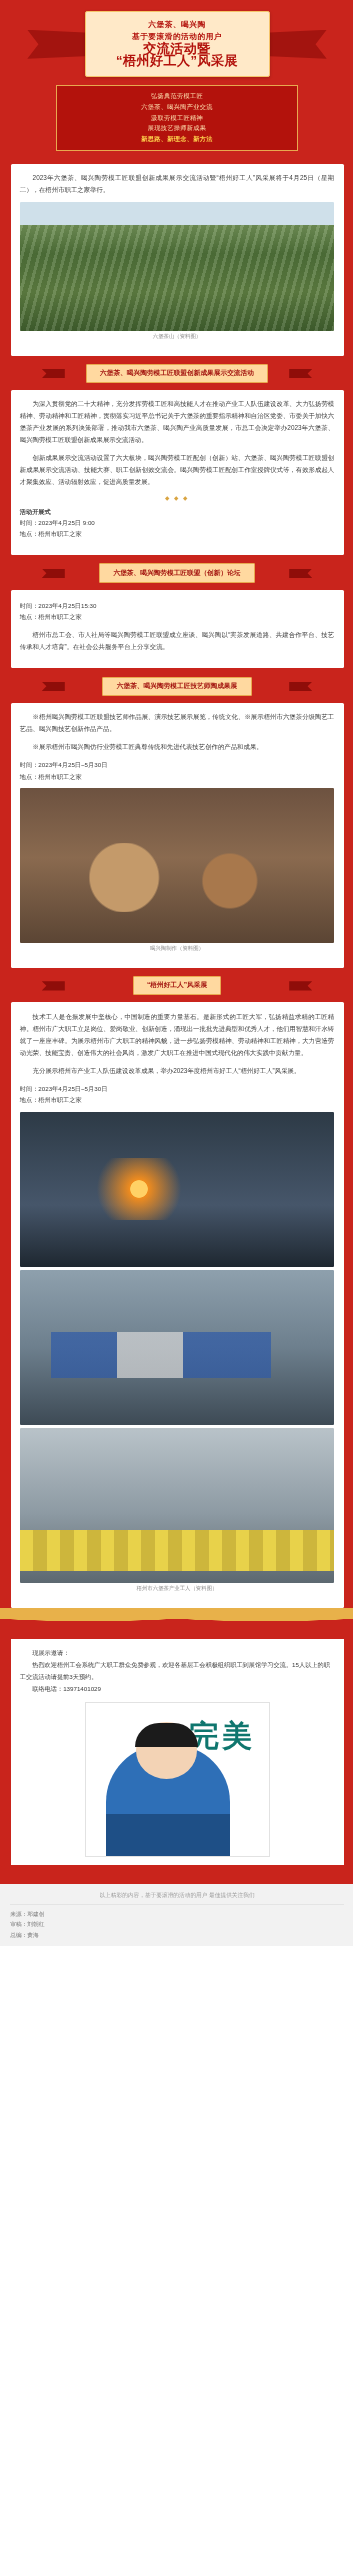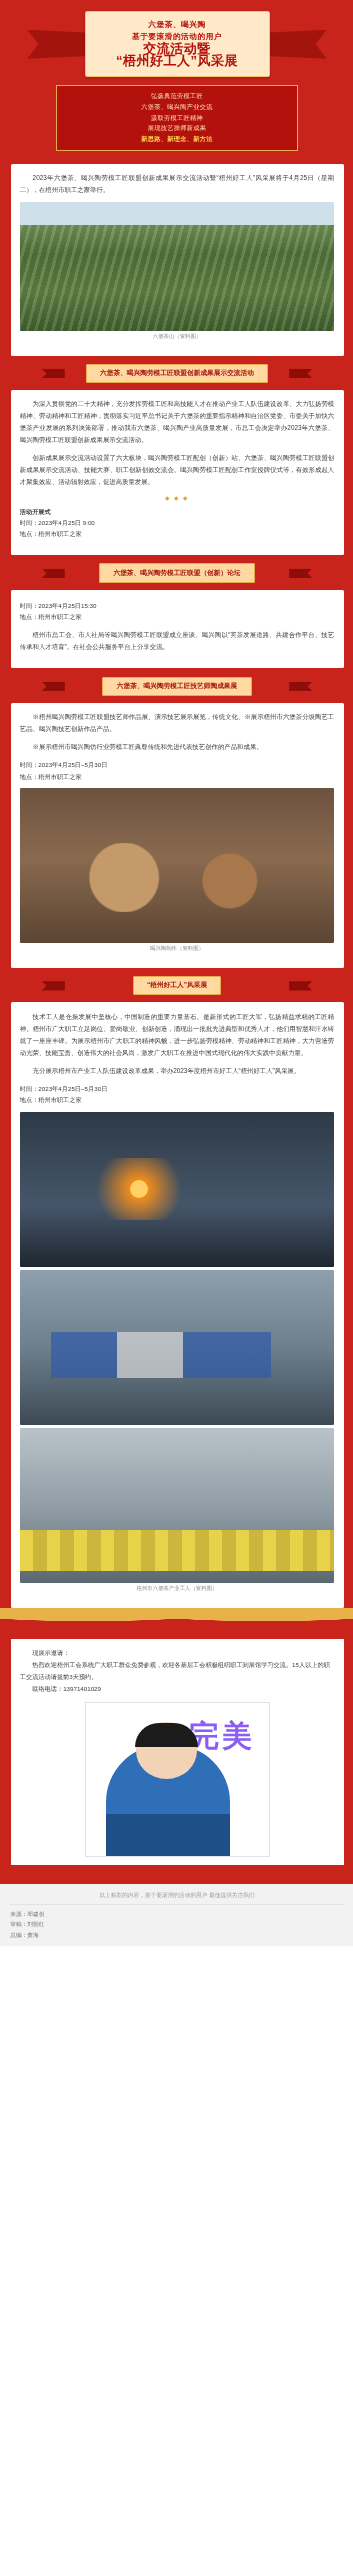--- a/index.html
+++ b/index.html
@@ -161,21 +161,21 @@
     margin: 8.2px auto 0 auto;
     background:#ffffff;
     padding: 8.2px 9.3px;
   }
   .footer-note p { font-size: 6.2px; line-height: 12px; color:#3b3b3b; text-indent:2em;}
   .perfect {
     width: 185px; height: 155px; margin: 7.2px auto 0 auto;
     background:#ffffff; border:0.5px solid #e2e2e2; position:relative;
   }
   .perfect .pf-text {
-    position:absolute; right:13.4px; top:13.4px; font-size:30px; font-weight:bold; color:#8b5cf6;
+    position:absolute; right:13.4px; top:13.4px; font-size:30px; font-weight:bold; color:#0f766e;
     letter-spacing: 3.1px;
   }
   .perfect .pf-body{
     position:absolute; left:20.6px; bottom:0; width:124px; height:111px;
     background: linear-gradient(180deg,#2e6fb7 0 62%,#1e4f86 62% 100%);
     border-radius: 57px 57px 0 0;
   }
   .perfect .pf-head{
     position:absolute; left:50px; bottom:77px; width:61px; height:57px;
     background:#f3d3b5; border-radius:50%;

